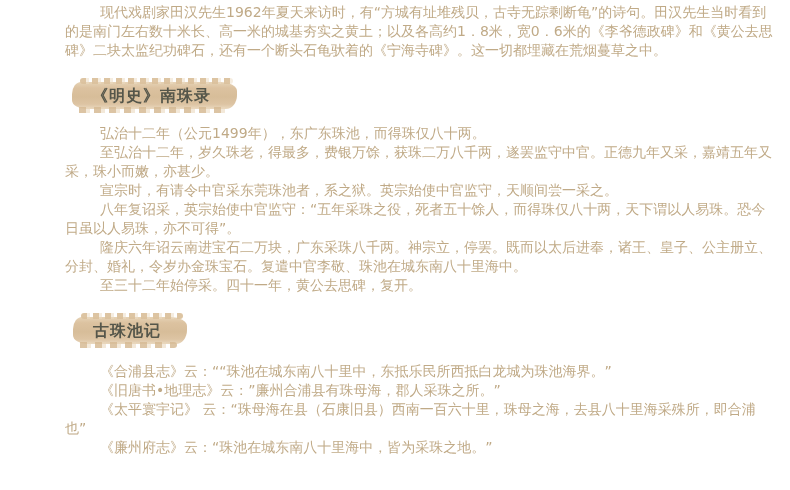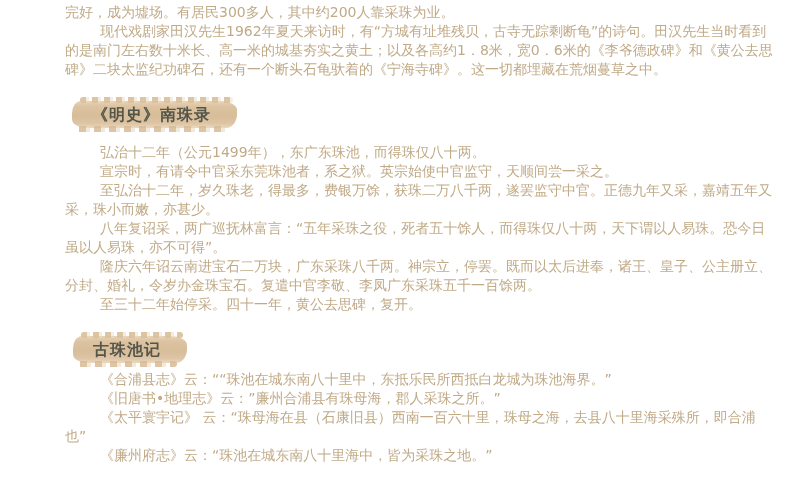--- a/index.html
+++ b/index.html
@@ -32,21 +32,21 @@
   .doc p.indent {
     text-indent: 2.5em;
   }
   .section-header {
     margin-top: 20px;
     margin-bottom: 13px;
     margin-left: 7px;
     height: 31px;
   }
   .section-header.second {
-    margin-bottom: 5px;
+    margin-bottom: 16px;
     margin-left: 8px;
     text-decoration: underline;
   }
   .brush {
     position: relative;
     display: inline-block;
     height: 27px;
     line-height: 27px;
     margin-top: 2px;
     padding: 0 26px 0 20px;
@@ -89,41 +89,40 @@
   .sec-body p { margin: 0; }
 </style>
 </head>
 <body>
 
 <div class="page">
   <div class="doc">
 
     <div class="sec-body">
 
-        <p>完好，成为墟场。有居民300多人，其中约200人靠采珠为业。</p>
 
         <p class="indent">现代戏剧家田汉先生1962年夏天来访时，有“方城有址堆残贝，古寺无踪剩断龟”的诗句。田汉先生当时看到的是南门左右数十米长、高一米的城基夯实之黄土；以及各高约1．8米，宽0．6米的《李爷德政碑》和《黄公去思碑》二块太监纪功碑石，还有一个断头石龟驮着的《宁海寺碑》。这一切都埋藏在荒烟蔓草之中。</p>
 
       </div>
 
     <div class="section-header">
       <span class="brush"><span>《明史》南珠录</span></span>
     </div>
 
     <div class="sec-body">
 
         <p class="indent">弘治十二年（公元1499年），东广东珠池，而得珠仅八十两。</p>
 
+        <p class="indent">至弘治十二年，岁久珠老，得最多，费银万馀，获珠二万八千两，遂罢监守中官。正德九年又采，嘉靖五年又采，珠小而嫩，亦甚少。</p>
+
         <p class="indent">宣宗时，有请令中官采东莞珠池者，系之狱。英宗始使中官监守，天顺间尝一采之。</p>
 
-        <p class="indent">至弘治十二年，岁久珠老，得最多，费银万馀，获珠二万八千两，遂罢监守中官。正德九年又采，嘉靖五年又采，珠小而嫩，亦甚少。</p>
+        <p class="indent">八年复诏采，英宗始使中官监守：“五年采珠之役，死者五十馀人，而得珠仅八十两，天下谓以人易珠。恐今日虽以人易珠，亦不可得”。</p>
 
-        <p class="indent">八年复诏采，两广巡抚林富言：“五年采珠之役，死者五十馀人，而得珠仅八十两，天下谓以人易珠。恐今日虽以人易珠，亦不可得”。</p>
-
-        <p class="indent">隆庆六年诏云南进宝石二万块，广东采珠八千两。神宗立，停罢。既而以太后进奉，诸王、皇子、公主册立、分封、婚礼，令岁办金珠宝石。复遣中官李敬、李凤广东采珠五千一百馀两。</p>
+        <p class="indent">隆庆六年诏云南进宝石二万块，广东采珠八千两。神宗立，停罢。既而以太后进奉，诸王、皇子、公主册立、分封、婚礼，令岁办金珠宝石。复遣中官李敬、珠池在城东南八十里海中。</p>
 
         <p class="indent">至三十二年始停采。四十一年，黄公去思碑，复开。</p>
       </div>
 
     <div class="section-header second">
       <span class="brush"><span>古珠池记</span></span>
     </div>
 
     <div class="sec-body">
 

